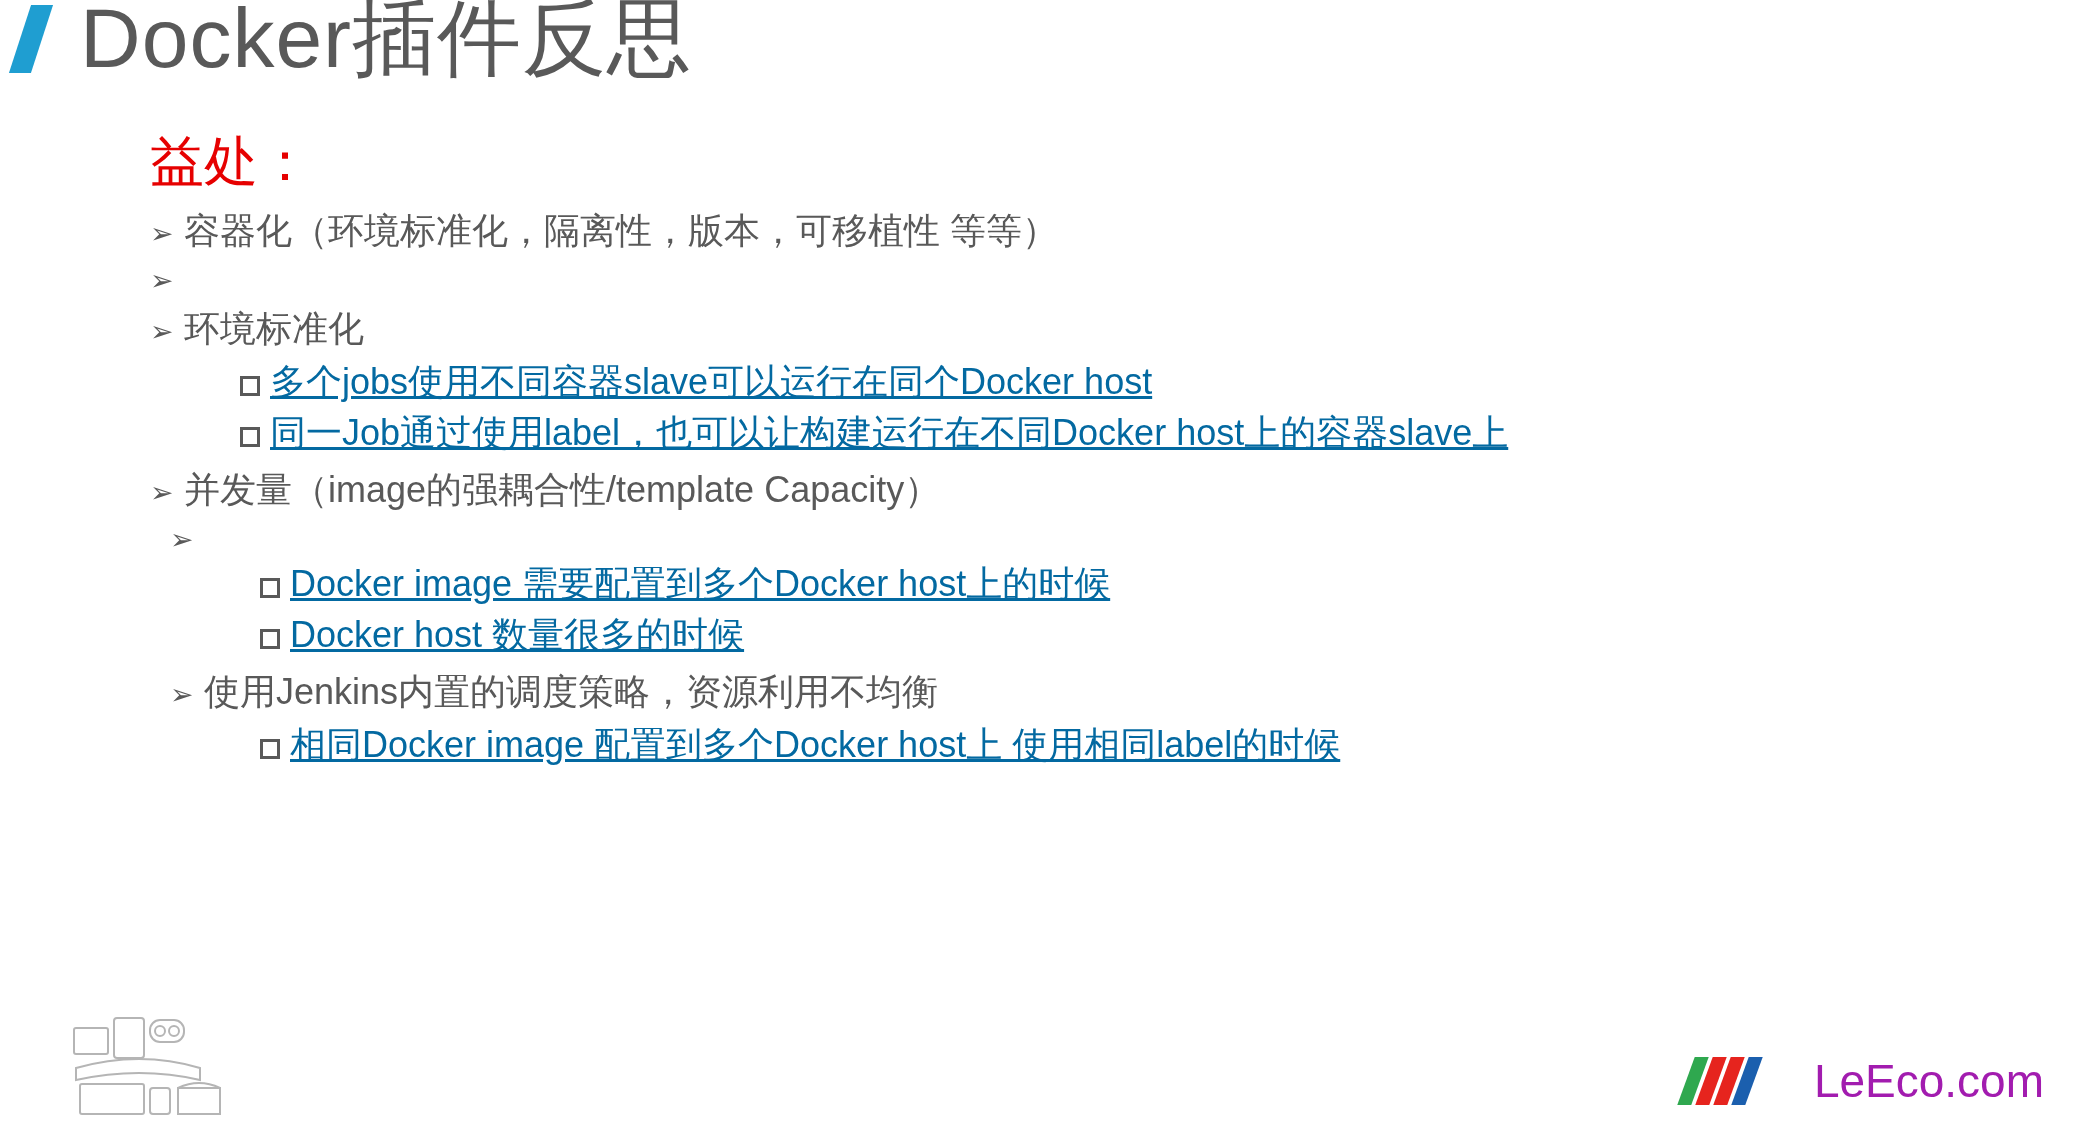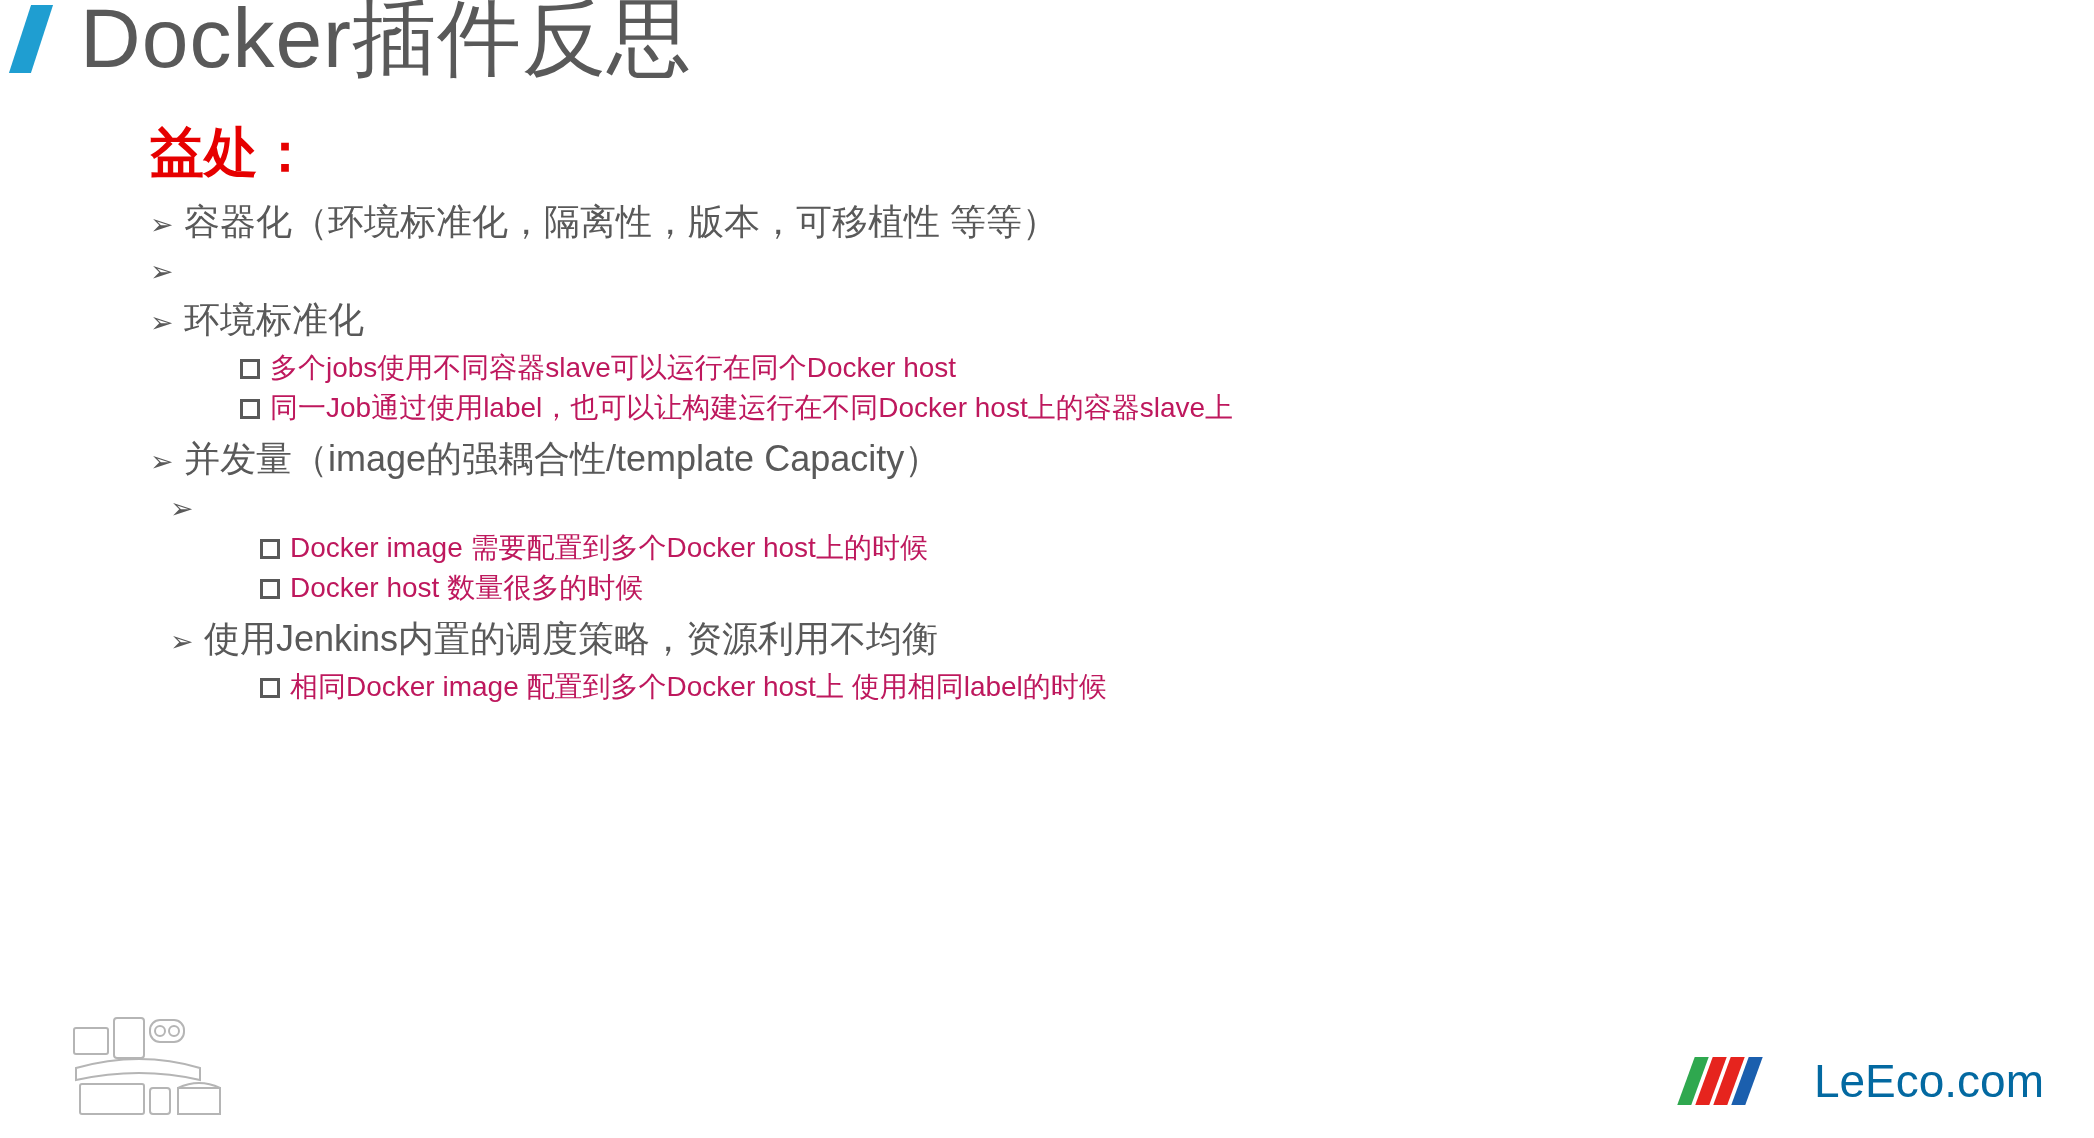--- a/index.html
+++ b/index.html
@@ -38,22 +38,22 @@
   .content {
     position: absolute;
     left: 150px;
     top: 108px;
     width: 1700px;
   }
 
   .section-header {
     font-size: 54px;
     color: #e60000;
-    margin: 9px 0 6px 0;
-    font-weight: 700;
+    margin: 18px 0 6px 0;
+    font-weight: 400;
   }
   .section-header.limits {
     margin-top: 60px;
     margin-left: 20px;
   }
 
   .bullet-line {
     display: flex;
     align-items: baseline;
     font-size: 36px;
@@ -63,23 +63,24 @@
   .bullet-line .tri {
     width: 34px;
     flex: 0 0 34px;
     font-size: 28px;
     color: #595959;
   }
 
   .sub-line {
     display: flex;
     align-items: baseline;
-    font-size: 28px;
-    color: #be185d;
+    font-size: 36px;
+    color: #0369a1;
     margin: 2px 0 2px 90px;
+    text-decoration: underline;
   }
   .sub-line .sq {
     width: 30px;
     flex: 0 0 30px;
     position: relative;
     top: 2px;
   }
   .sq-glyph {
     display: inline-block;
     width: 14px;
@@ -116,21 +117,21 @@
     width: 14px;
     height: 48px;
     transform: skewX(-20deg);
   }
   .slash.c1 { background: #2fa84f; }
   .slash.c2 { background: #e6241e; }
   .slash.c3 { background: #e6241e; }
   .slash.c4 { background: #1b5fae; }
   .logo-text {
     font-size: 46px;
-    color: #0369a1;
+    color: #a21caf;
     font-weight: 300;
     margin-left: 40px;
   }
 </style>
 </head>
 <body>
 
 <div class="title-accent"></div>
 <div class="slide-title">Docker插件反思</div>
 

